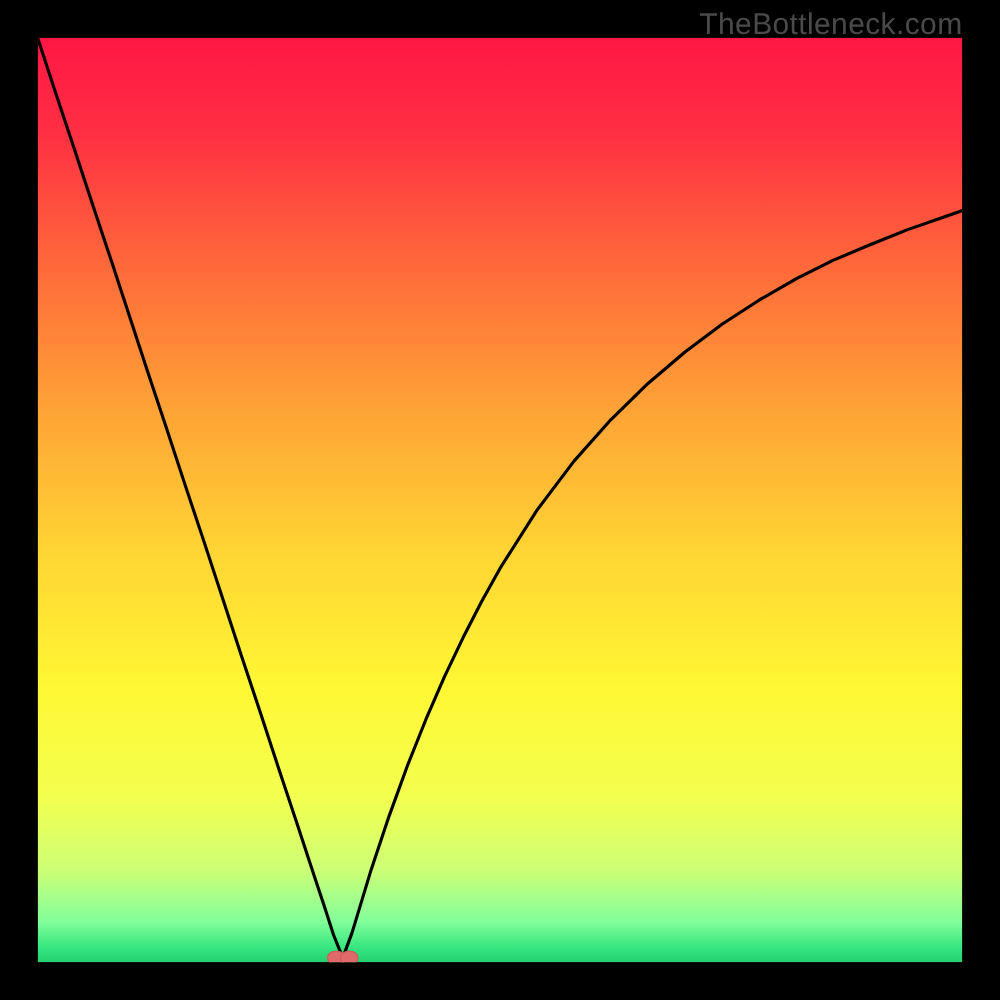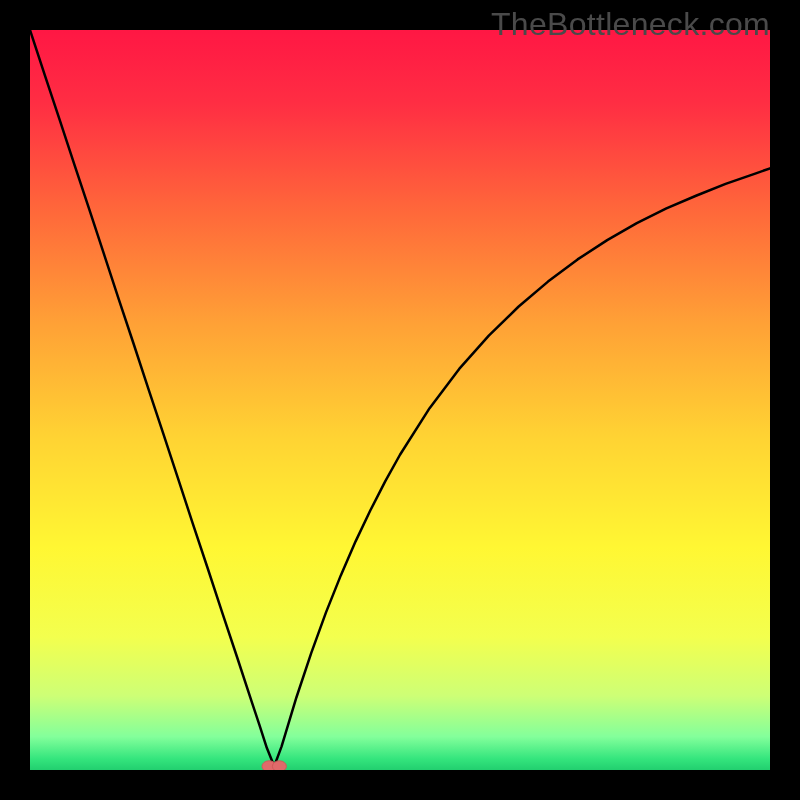--- a/index.html
+++ b/index.html
@@ -27,21 +27,21 @@
   }
   .plot-area svg {
     display: block;
     width: 100%;
     height: 100%;
   }
   .watermark {
     position: absolute;
     top: 6px;
     right: 30px;
-    font-size: 32px;
+    font-size: 24px;
     font-weight: 500;
     color: #4a4a4a;
     letter-spacing: 0.3px;
   }
 </style>
 </head>
 <body>
 
 <div class="frame">
   <div class="plot-area">

